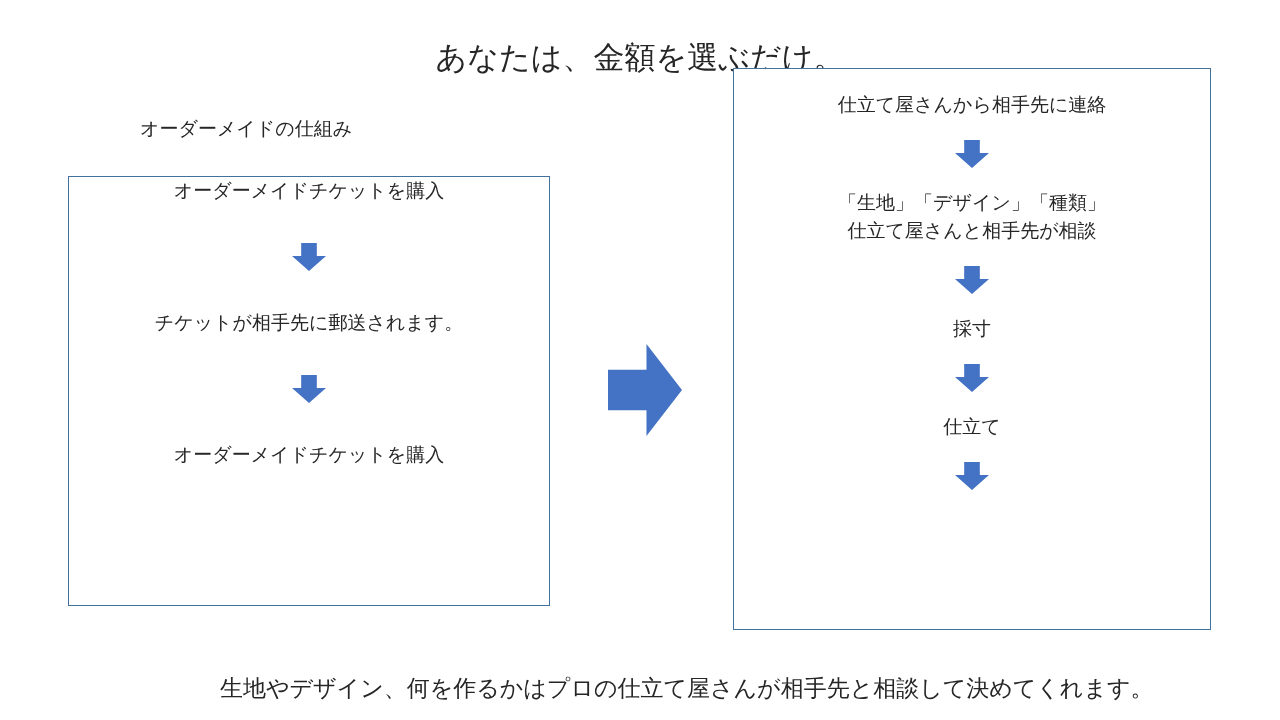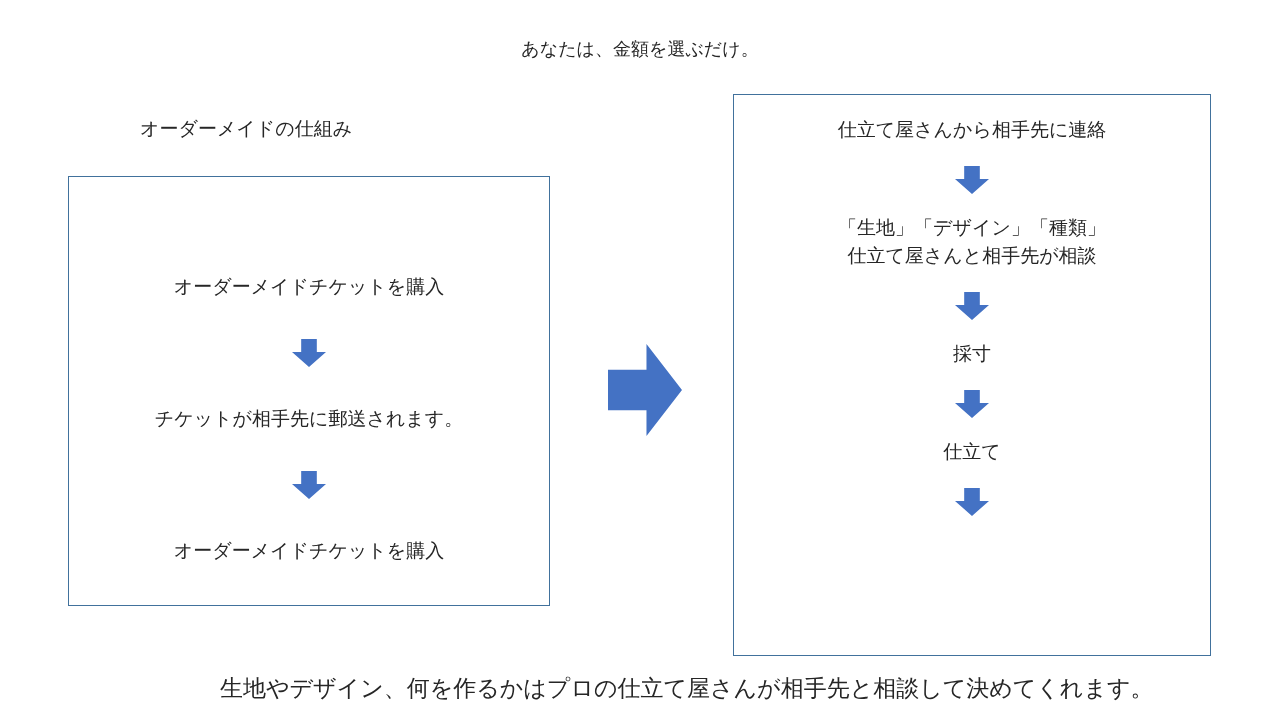--- a/index.html
+++ b/index.html
@@ -10,25 +10,25 @@
   }
   .slide {
     position: relative;
     width: 1280px;
     height: 720px;
     background: #ffffff;
     overflow: hidden;
   }
   .title {
     position: absolute;
-    top: 35px;
+    top: 44px;
     left: 0;
     width: 100%;
     text-align: center;
-    font-size: 18px;
+    font-size: 31px;
     line-height: 28px;
   }
   .left-heading {
     position: absolute;
     left: 140px;
     top: 116px;
     font-size: 19px;
     line-height: 26px;
     font-family: Liberation Serif, serif;
   }
@@ -39,31 +39,29 @@
     box-sizing: border-box;
     display: flex;
     flex-direction: column;
     align-items: center;
   }
   .left-box {
     left: 68px;
     top: 176px;
     width: 482px;
     height: 430px;
-    padding-top: 96px;
     gap: 38px;
   }
   .right-box {
     left: 733px;
-    top: 94px;
+    top: 68px;
     width: 478px;
     height: 562px;
     padding-top: 22px;
     gap: 21px;
-    font-family: Liberation Mono, monospace;
   }
   .step {
     font-size: 19px;
     line-height: 28px;
     text-align: center;
     white-space: nowrap;
   }
   .step-line {
     font-size: 19px;
     line-height: 28px;

